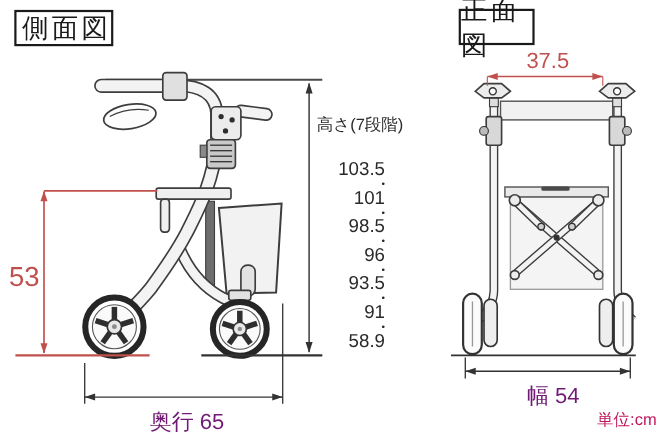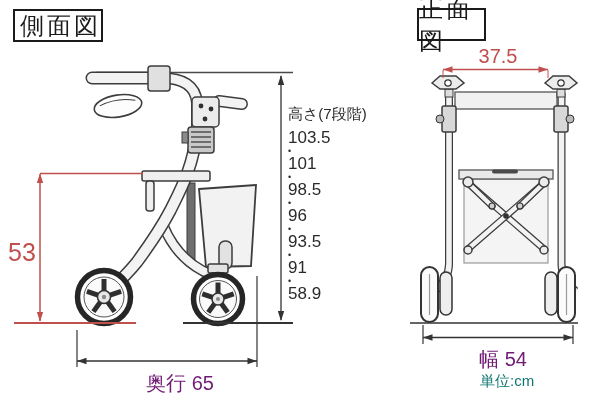--- a/index.html
+++ b/index.html
@@ -10,25 +10,25 @@
     --dim-red:#c0504d; --line-dark:#333333;
   }
   .abs { position:absolute; }
   .title-box {
     border:2px solid #1a1a1a; display:flex; align-items:center; justify-content:flex-end;
     font-size:24px; letter-spacing:3px; color:#1a1a1a; background:#fff; box-sizing:border-box;
   }
   .dim-label { font-size:20px; color:#701a75; text-align:center; white-space:nowrap; }
   .red-text { color:var(--dim-red); }
   .heights-col { width:86px; }
-  .h-head { font-size:15px; line-height:22px; color:#2a2a2a; white-space:nowrap; margin-bottom:4px; }
-  .h-vals { width:62px; text-align:left; }
+  .h-head { font-size:15px; line-height:22px; color:#2a2a2a; white-space:nowrap; margin-bottom:20px; }
+  .h-vals { width:62px; text-align:right; }
   .h-val { font-size:17px; line-height:17.5px; color:#2a2a2a; }
   .h-dot { font-size:9px; line-height:8.5px; color:#2a2a2a; }
-  .unit-note { font-size:15px; color:#0f766e; white-space:nowrap; }
+  .unit-note { font-size:15px; color:#be185d; text-align:right; white-space:nowrap; }
   svg .t-o { fill:none; stroke:#3d3d3d; }
   svg .t-i { fill:none; stroke:#f3f3f3; }
   svg .redline { stroke:var(--dim-red); fill:none; }
   svg .redfill { fill:var(--dim-red); stroke:none; }
   svg .darkline { stroke:var(--line-dark); fill:none; }
   svg .darkfill { fill:var(--line-dark); stroke:none; }
 </style>
 </head>
 <body>
 
@@ -246,21 +246,21 @@
       <div class="h-val">96</div>
       <div class="h-dot">•</div>
       <div class="h-val">93.5</div>
       <div class="h-dot">•</div>
       <div class="h-val">91</div>
       <div class="h-dot">•</div>
       <div class="h-val">58.9</div>
     </div>
   </div>
 
-  <div class="abs dim-label" style="left:120px; top:370px; width:120px">奥行 65</div>
+  <div class="abs dim-label" style="left:110px; top:370px; width:120px">奥行 65</div>
 
   <div class="abs dim-label red-text" style="left:459px; top:45px; width:78px">37.5</div>
 
   <div class="abs dim-label" style="left:442px; top:346px; width:122px">幅 54</div>
 
   <div class="abs unit-note" style="left:480px; top:372px; width:117px">単位:cm</div>
 
 </div>
 
 </body></html>

